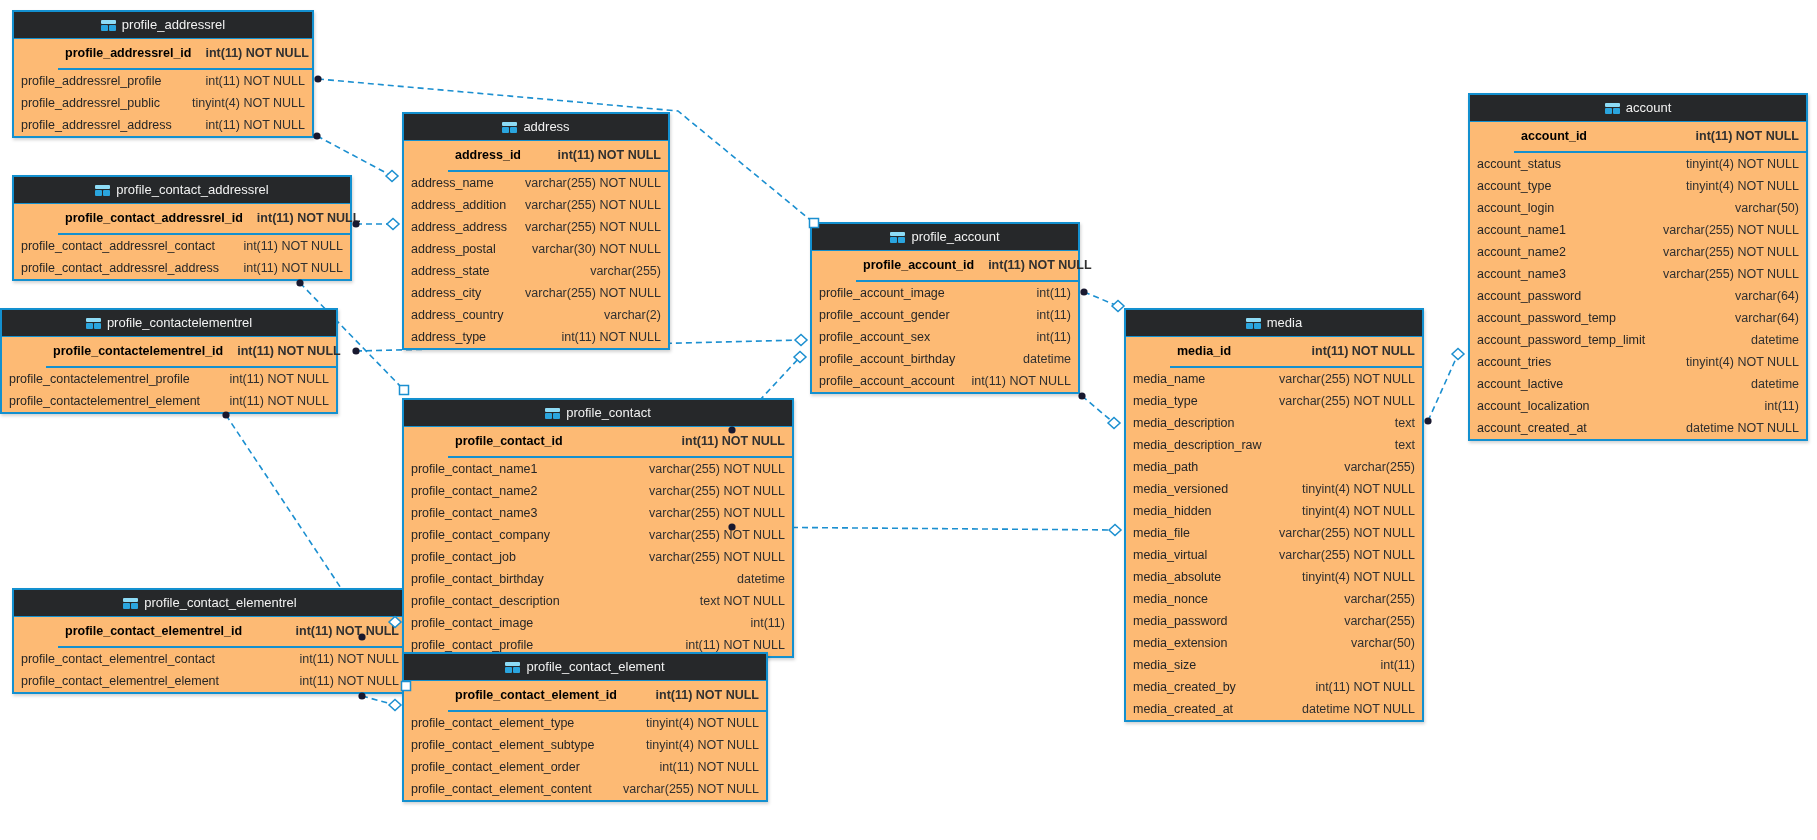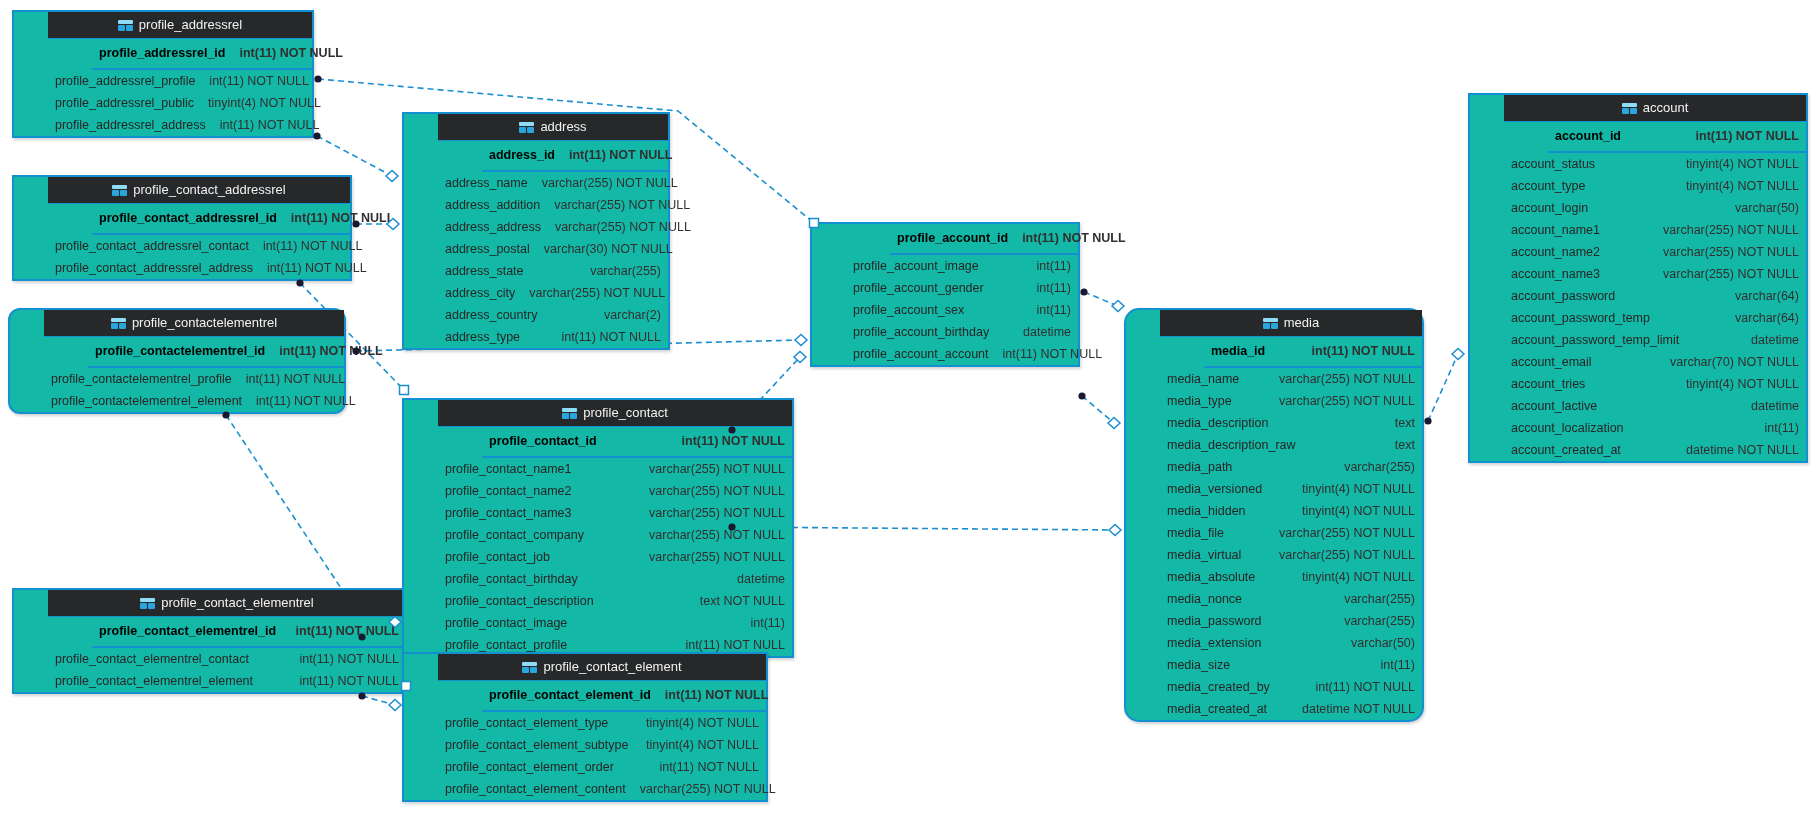--- a/index.html
+++ b/index.html
@@ -1,21 +1,21 @@
 <!DOCTYPE html>
 <html><head>
 <meta charset="utf-8">
 <style>
   html,body{margin:0;padding:0;background:#ffffff;}
   #canvas{position:relative;width:1817px;height:840px;background:#ffffff;overflow:hidden;
           font-family:"Liberation Sans", sans-serif;}
   svg.wires{position:absolute;left:0;top:0;z-index:0;}
   svg.marks{position:absolute;left:0;top:0;z-index:2;pointer-events:none;}
-  .tbl{position:absolute;z-index:1;background:#14b8a6;border:2px solid #1390cf;
-       box-shadow:1px 2px 3px rgba(0,0,0,0.18);box-sizing:border-box;padding-left:34px;}
+  .tbl{position:absolute;z-index:1;background:#fdba74;border:2px solid #1390cf;
+       box-shadow:1px 2px 3px rgba(0,0,0,0.18);box-sizing:border-box;}
   .hdr{background:#26282a;color:#f2f2f2;height:26px;line-height:26px;text-align:center;
        font-size:13px;display:flex;align-items:center;justify-content:center;gap:6px;
        border-bottom:1px solid #1390cf;}
   .hdr .ic{display:inline-flex;align-items:center;}
   .row{display:flex;justify-content:space-between;align-items:center;height:22px;
        line-height:22px;padding:0 7px;font-size:12.5px;color:#262626;white-space:nowrap;}
   .row.pk{height:29px;line-height:29px;font-weight:bold;color:#000;
           border-bottom:2px solid #1390cf;margin-left:44px;}
   .cn{text-align:left;}
   .ct{text-align:right;margin-left:14px;color:#303030;}
@@ -112,21 +112,21 @@
       </div>
       <div class="row">
         <span class="cn">profile_contact_addressrel_contact</span>
         <span class="ct">int(11) NOT NULL</span>
       </div>
       <div class="row">
         <span class="cn">profile_contact_addressrel_address</span>
         <span class="ct">int(11) NOT NULL</span>
       </div>
     </div>
-    <div class="tbl" style="left: 8px; top: 308px; width: 338px; border-radius: 12px;">
+    <div class="tbl" style="left: 0; top: 308px; width: 338px;">
       <div class="hdr">
         <span class="ic">
           <svg width="15" height="11" viewBox="0 0 15 11">
             <rect x="0" y="0" width="15" height="4" rx="1" fill="#8edcf6"></rect>
             <rect x="0" y="5" width="7" height="6" rx="1" fill="#2aa5de"></rect>
             <rect x="8" y="5" width="7" height="6" rx="1" fill="#2aa5de"></rect>
           </svg>
         </span>
         <span class="ttl">profile_contactelementrel</span>
       </div>
@@ -293,20 +293,30 @@
       <div class="row">
         <span class="cn">profile_contact_element_order</span>
         <span class="ct">int(11) NOT NULL</span>
       </div>
       <div class="row">
         <span class="cn">profile_contact_element_content</span>
         <span class="ct">varchar(255) NOT NULL</span>
       </div>
     </div>
     <div class="tbl" style="left: 810px; top: 222px; width: 270px;">
+      <div class="hdr">
+        <span class="ic">
+          <svg width="15" height="11" viewBox="0 0 15 11">
+            <rect x="0" y="0" width="15" height="4" rx="1" fill="#8edcf6"></rect>
+            <rect x="0" y="5" width="7" height="6" rx="1" fill="#2aa5de"></rect>
+            <rect x="8" y="5" width="7" height="6" rx="1" fill="#2aa5de"></rect>
+          </svg>
+        </span>
+        <span class="ttl">profile_account</span>
+      </div>
       <div class="row pk">
         <span class="cn">profile_account_id</span>
         <span class="ct">int(11) NOT NULL</span>
       </div>
       <div class="row">
         <span class="cn">profile_account_image</span>
         <span class="ct">int(11)</span>
       </div>
       <div class="row">
         <span class="cn">profile_account_gender</span>
@@ -318,21 +328,21 @@
       </div>
       <div class="row">
         <span class="cn">profile_account_birthday</span>
         <span class="ct">datetime</span>
       </div>
       <div class="row">
         <span class="cn">profile_account_account</span>
         <span class="ct">int(11) NOT NULL</span>
       </div>
     </div>
-    <div class="tbl" style="left: 1124px; top: 308px; width: 300px; border-radius: 15px;">
+    <div class="tbl" style="left: 1124px; top: 308px; width: 300px;">
       <div class="hdr">
         <span class="ic">
           <svg width="15" height="11" viewBox="0 0 15 11">
             <rect x="0" y="0" width="15" height="4" rx="1" fill="#8edcf6"></rect>
             <rect x="0" y="5" width="7" height="6" rx="1" fill="#2aa5de"></rect>
             <rect x="8" y="5" width="7" height="6" rx="1" fill="#2aa5de"></rect>
           </svg>
         </span>
         <span class="ttl">media</span>
       </div>
@@ -448,24 +458,20 @@
         <span class="cn">account_password</span>
         <span class="ct">varchar(64)</span>
       </div>
       <div class="row">
         <span class="cn">account_password_temp</span>
         <span class="ct">varchar(64)</span>
       </div>
       <div class="row">
         <span class="cn">account_password_temp_limit</span>
         <span class="ct">datetime</span>
-      </div>
-      <div class="row">
-        <span class="cn">account_email</span>
-        <span class="ct">varchar(70) NOT NULL</span>
       </div>
       <div class="row">
         <span class="cn">account_tries</span>
         <span class="ct">tinyint(4) NOT NULL</span>
       </div>
       <div class="row">
         <span class="cn">account_lactive</span>
         <span class="ct">datetime</span>
       </div>
       <div class="row">

